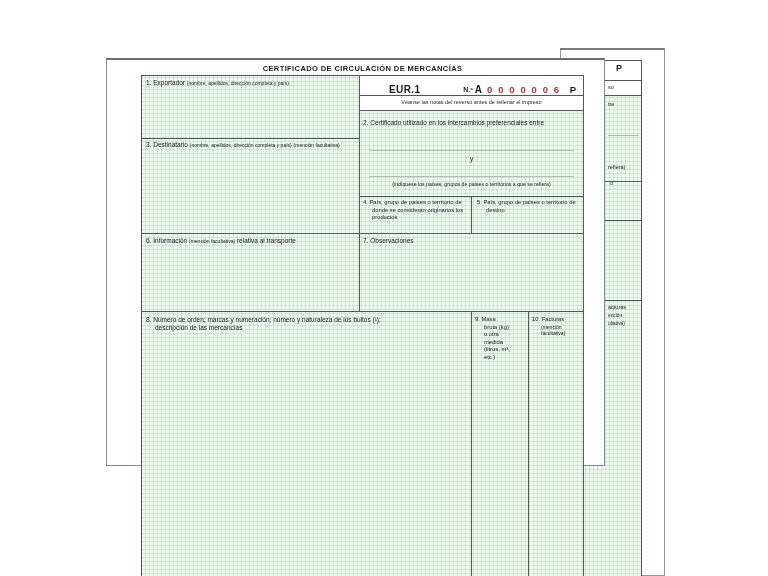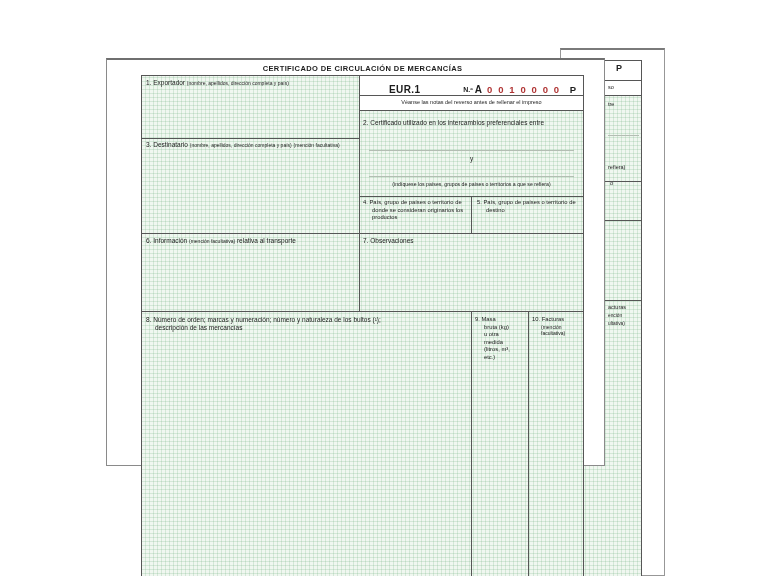--- a/index.html
+++ b/index.html
@@ -96,21 +96,21 @@
       <div class="abs t" style="left:5px;top:4px;width:208px;">
         <span>1. Exportador</span>
         <span class="s">(nombre, apellidos, dirección completa y país)</span>
       </div>
 
       <div class="abs eur-row" style="left:218px;top:1px;width:225px;height:19px;">
         <span class="eur-code">EUR.1</span>
         <span class="serial-group">
           <span class="no-label">N.º</span>
           <span class="series-letter">A</span>
-          <span class="serial-digits">0 0 1 0 0 0 0</span>
+          <span class="serial-digits">0 0 0 0 0 0 6</span>
           <span class="suffix-letter">P</span>
         </span>
       </div>
 
       <div class="abs center" style="left:218px;top:24px;width:225px;font-size:5.5px;">Véanse las notas del reverso antes de rellenar el impreso</div>
 
       <div class="abs t" style="left:222px;top:44px;width:218px;">2. Certificado utilizado en los intercambios preferenciales entre</div>
       <div class="fill-line" style="left:228px;top:75px;width:205px;"></div>
       <div class="abs t center" style="left:218px;top:80px;width:225px;">y</div>
       <div class="fill-line" style="left:228px;top:101px;width:205px;"></div>

